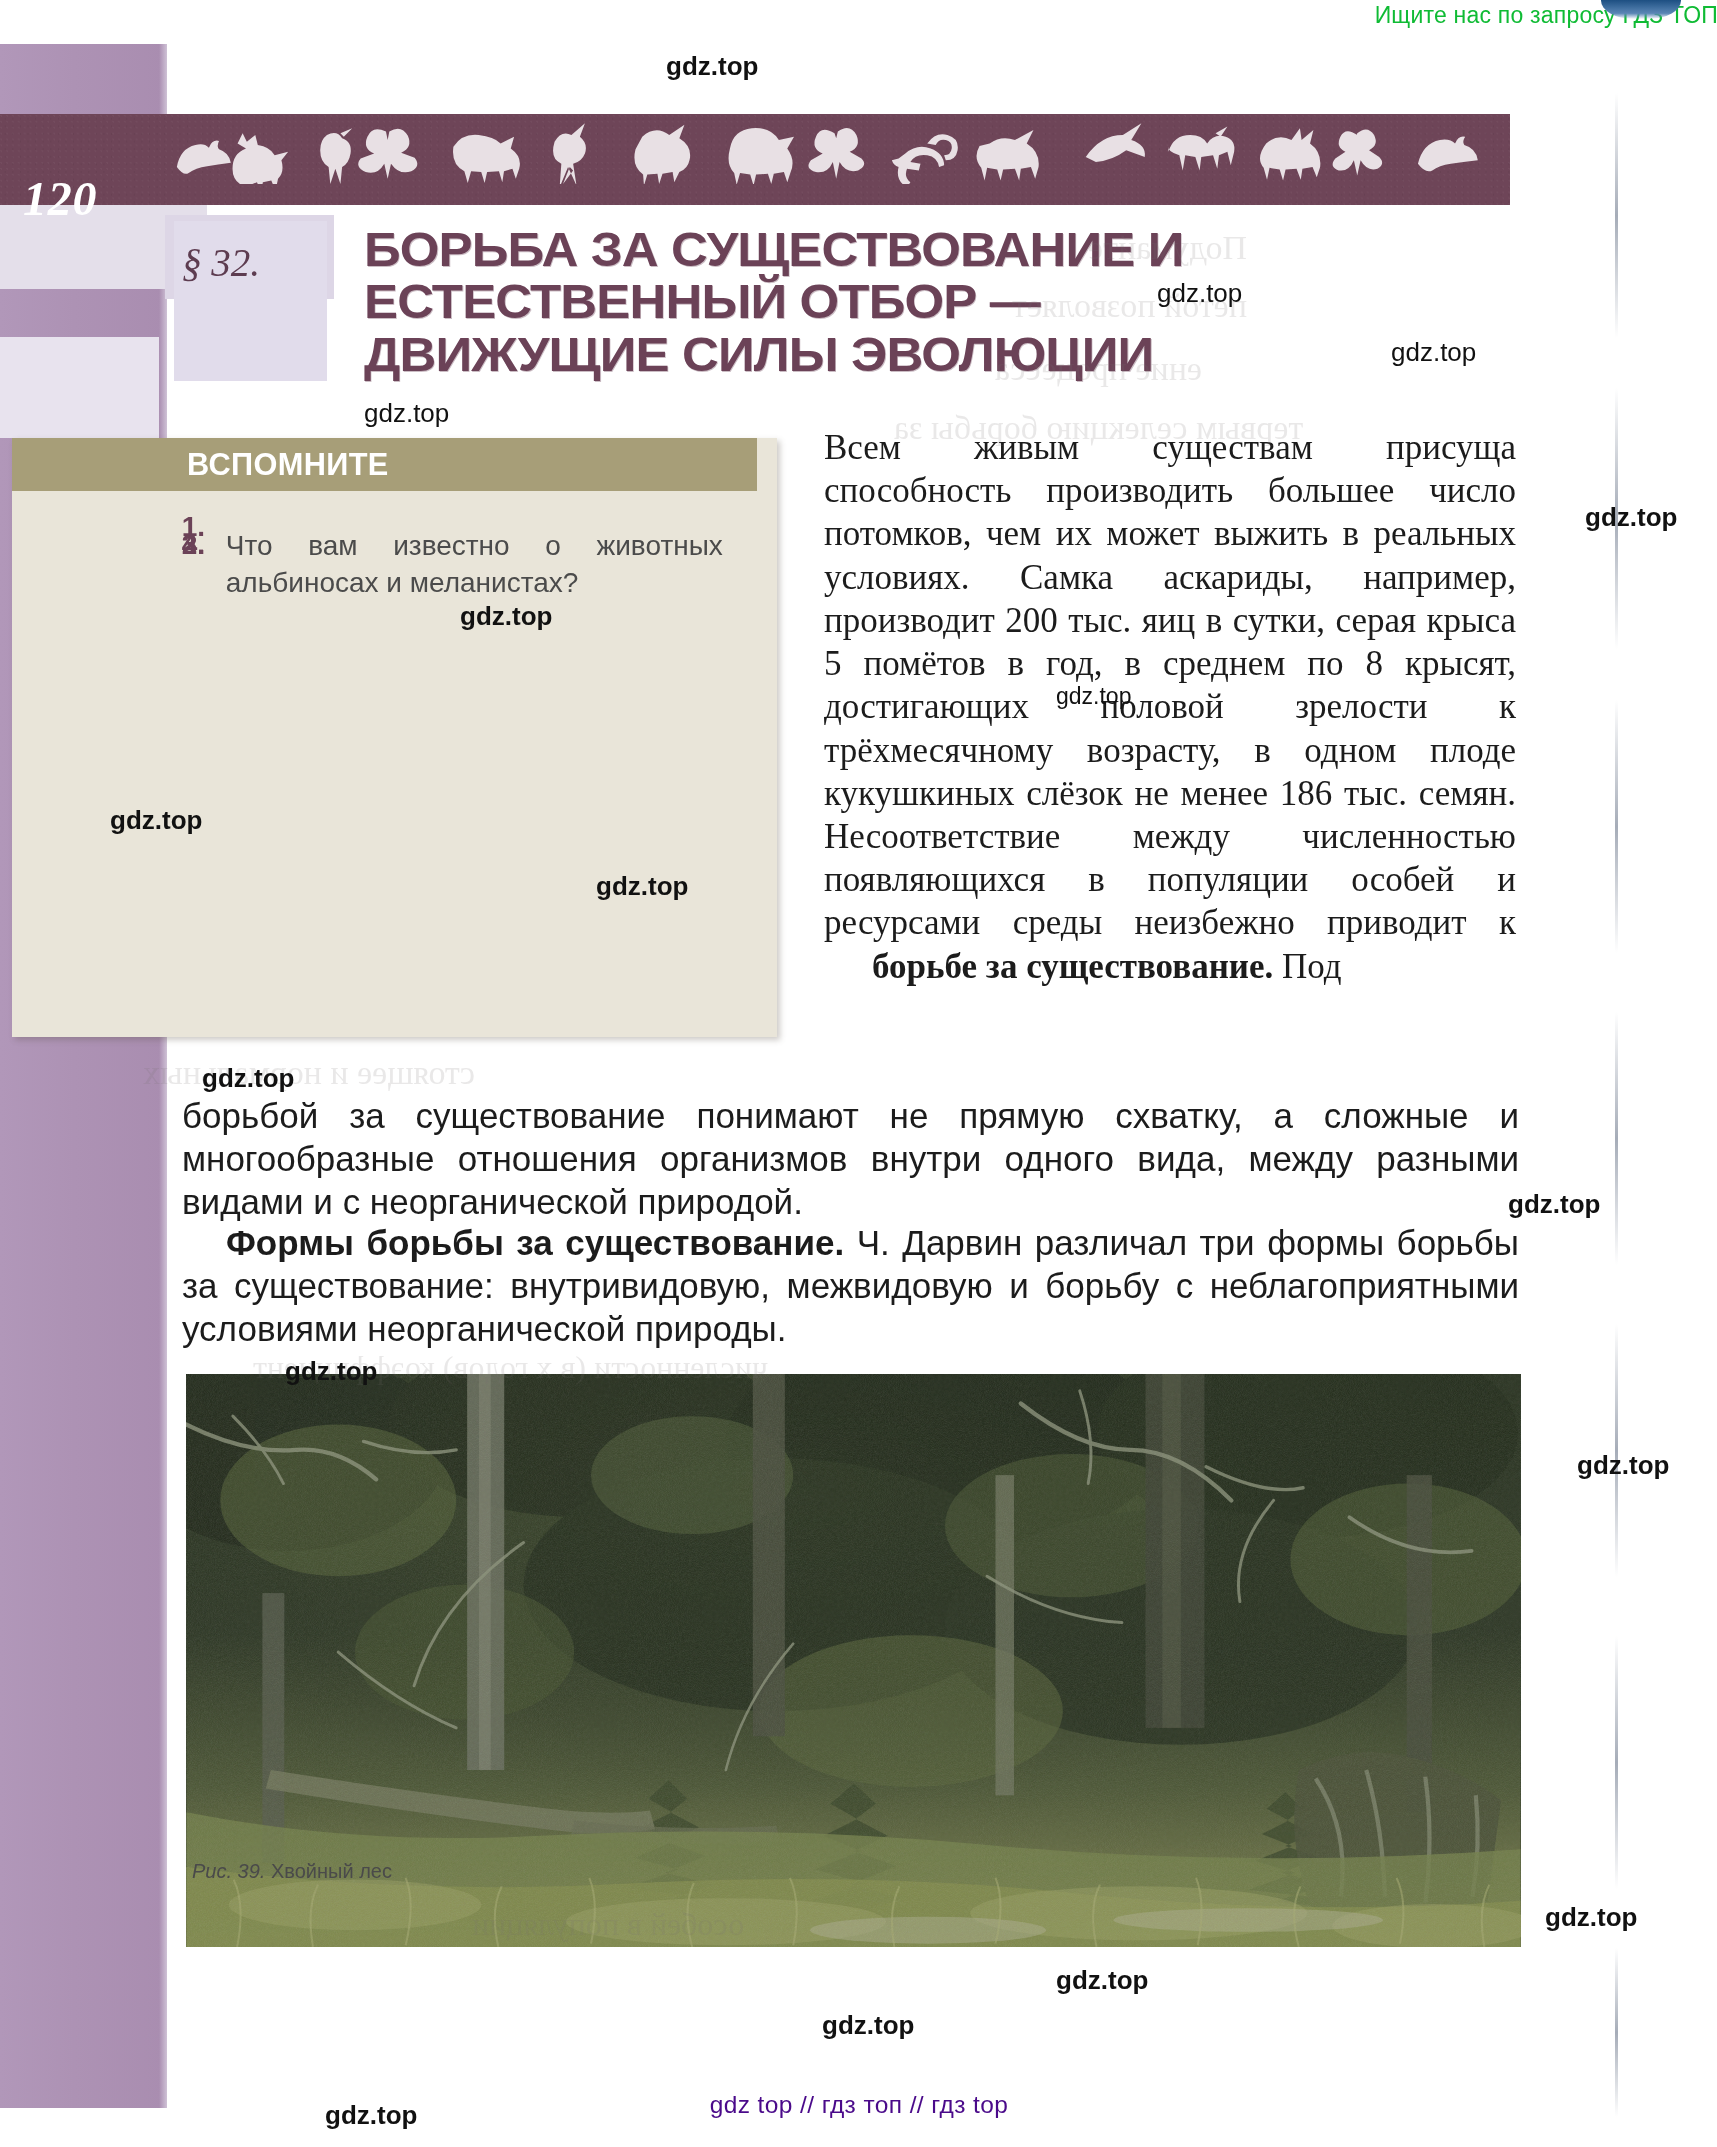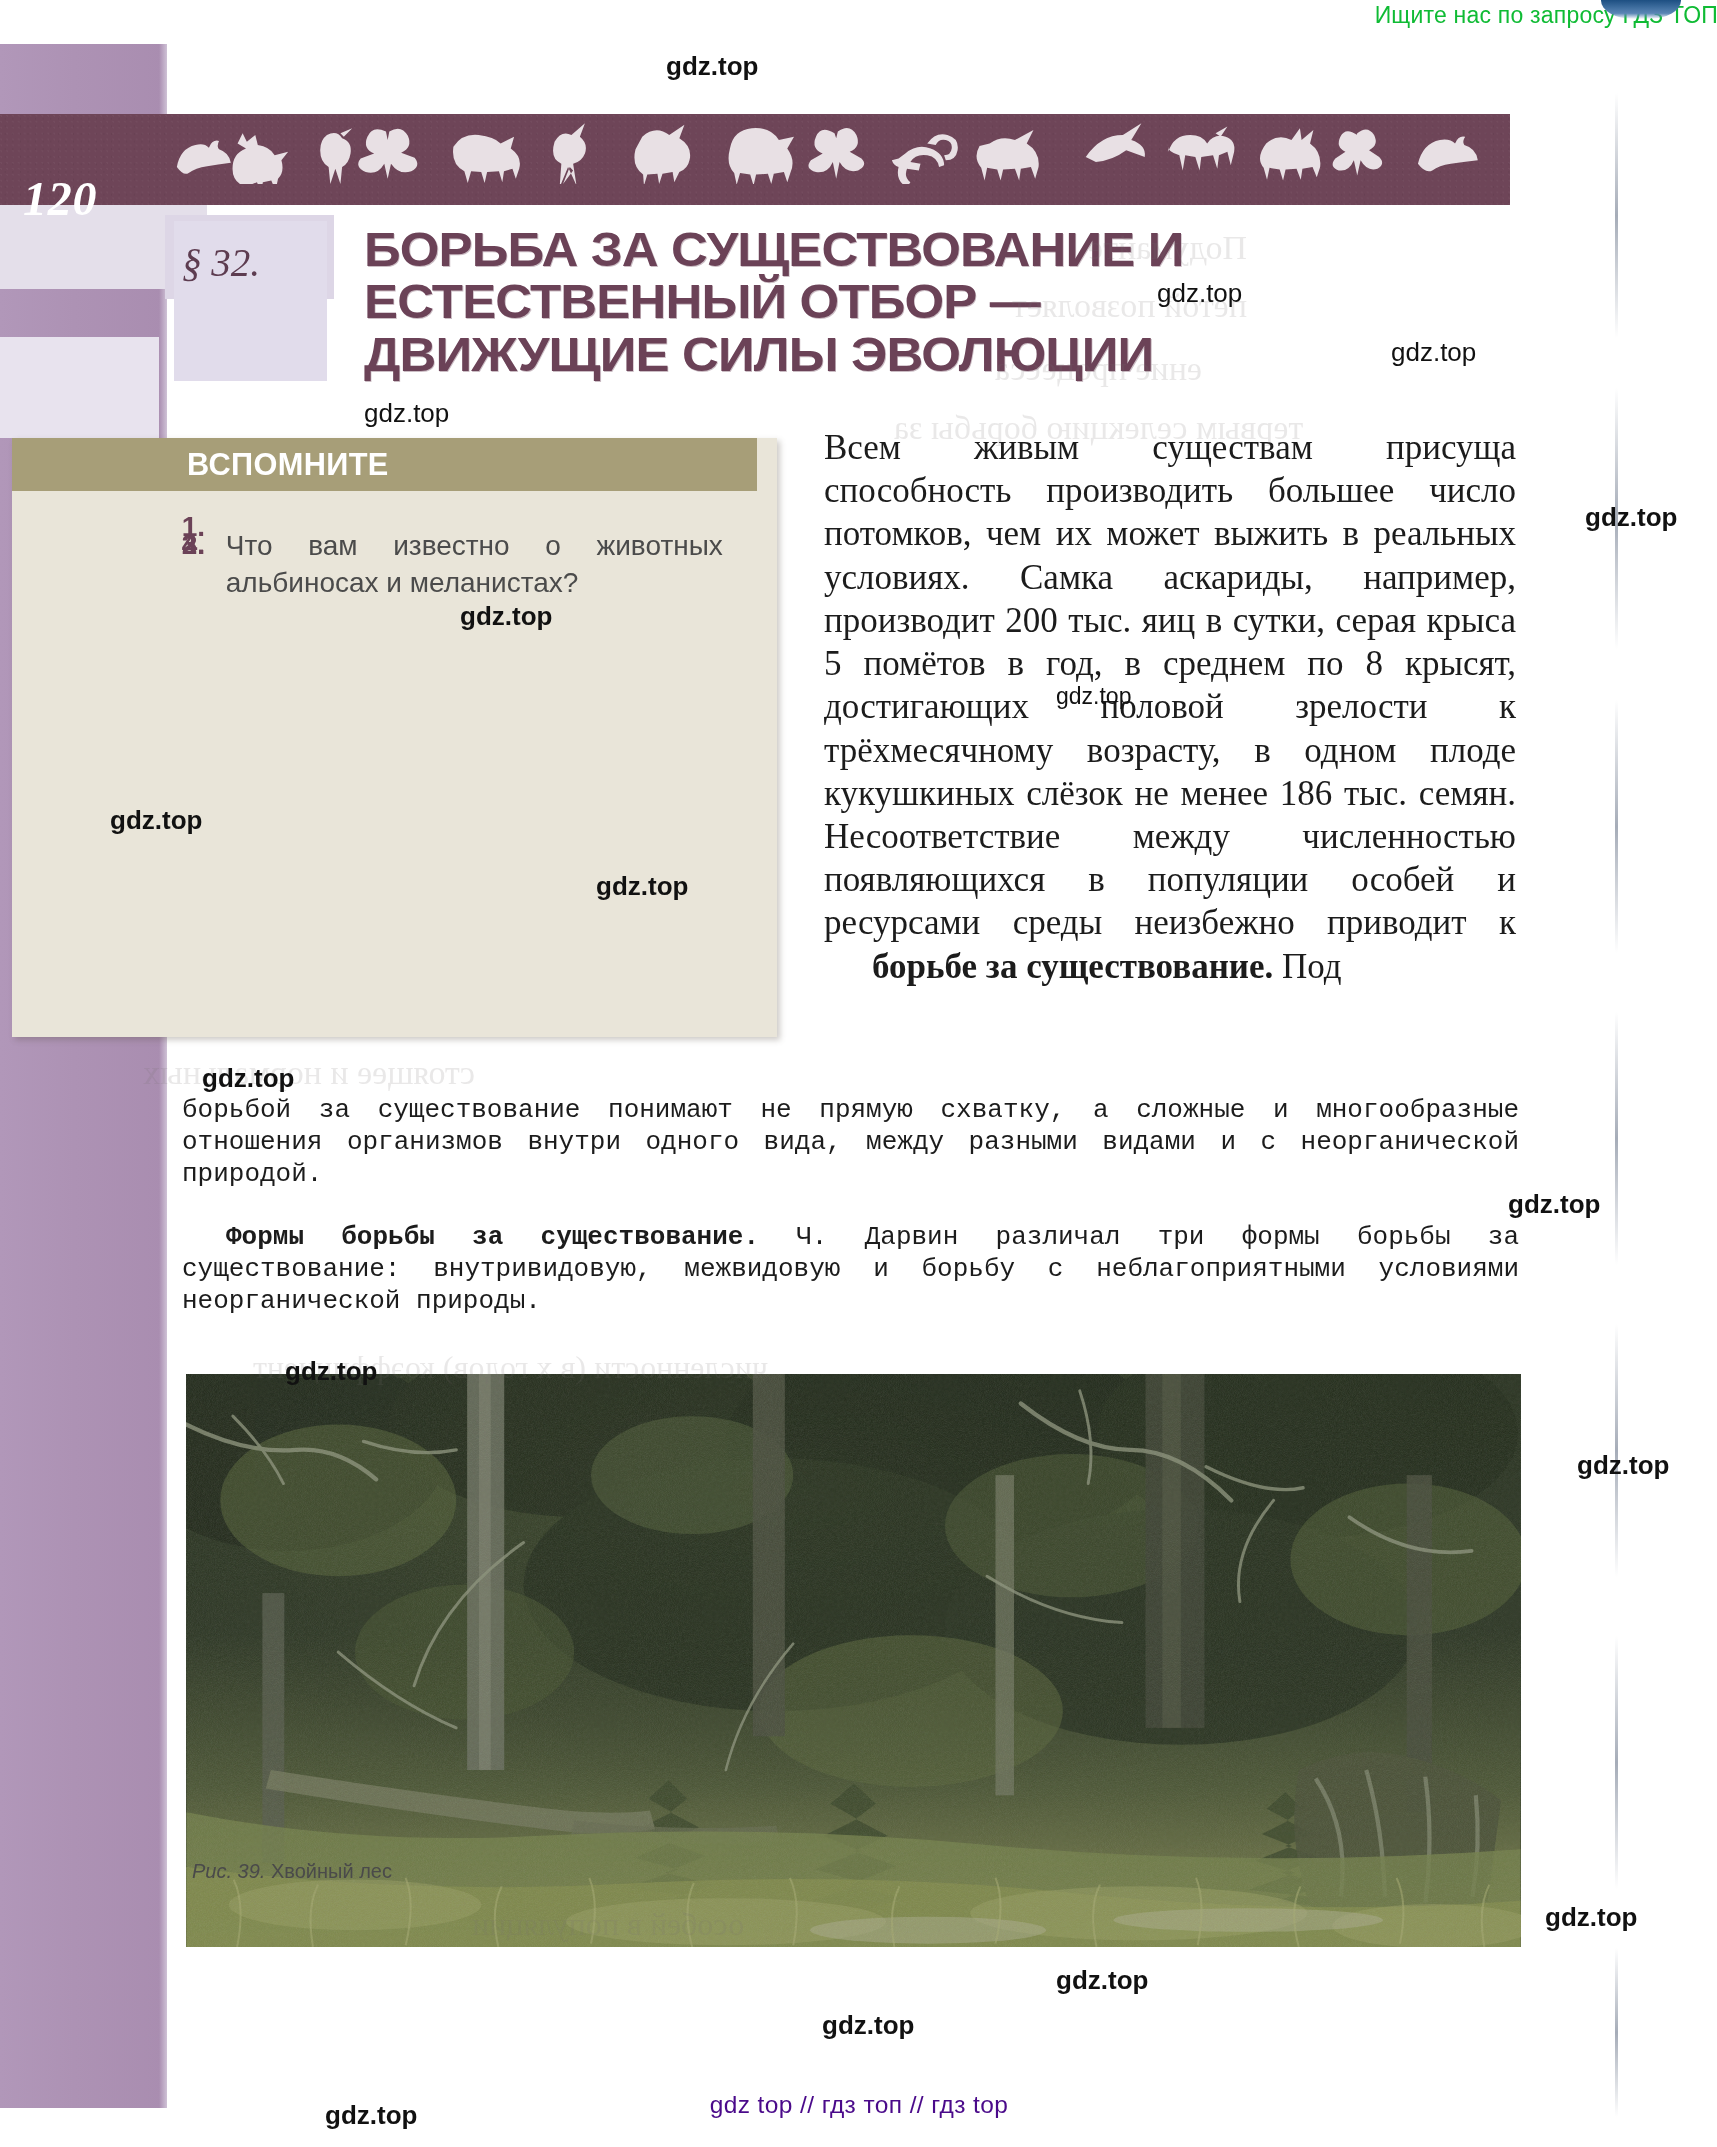--- a/index.html
+++ b/index.html
@@ -142,22 +142,22 @@
     font-size:35px;
     line-height:1.235;
     color:#1c1c1c;
     text-align:justify;
     text-justify:inter-word;
   }
   .col-right b{font-weight:700;margin-left:48px;}
   
   .fullpara{
     position:absolute; left:182px; width:1337px;
-    font-family:Liberation Mono, monospace;
-    font-size:26px;
+    font-family:Liberation Sans, sans-serif;
+    font-size:35px;
     line-height:1.235;
     color:#1c1c1c;
     text-align:justify;
     text-justify:inter-word;
   }
   .fullpara.p1{top:1094px;}
   .fullpara.p2{top:1221px; text-indent:44px;}
   .fullpara b{font-weight:700;}
   
   .photo{

